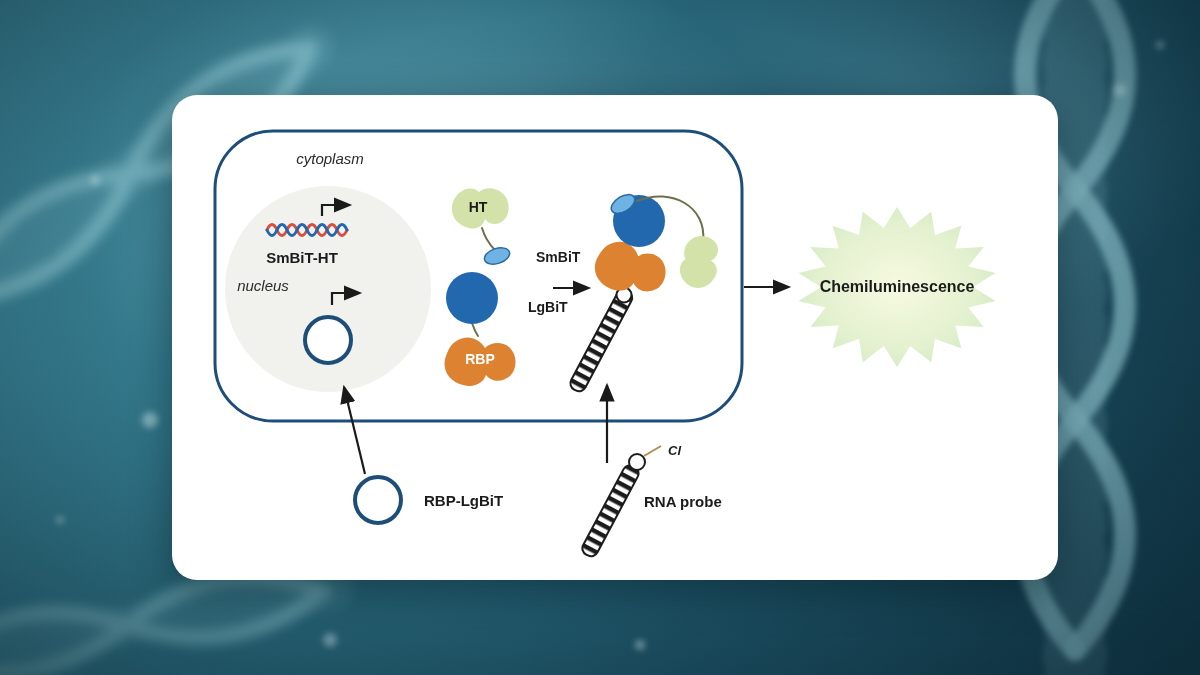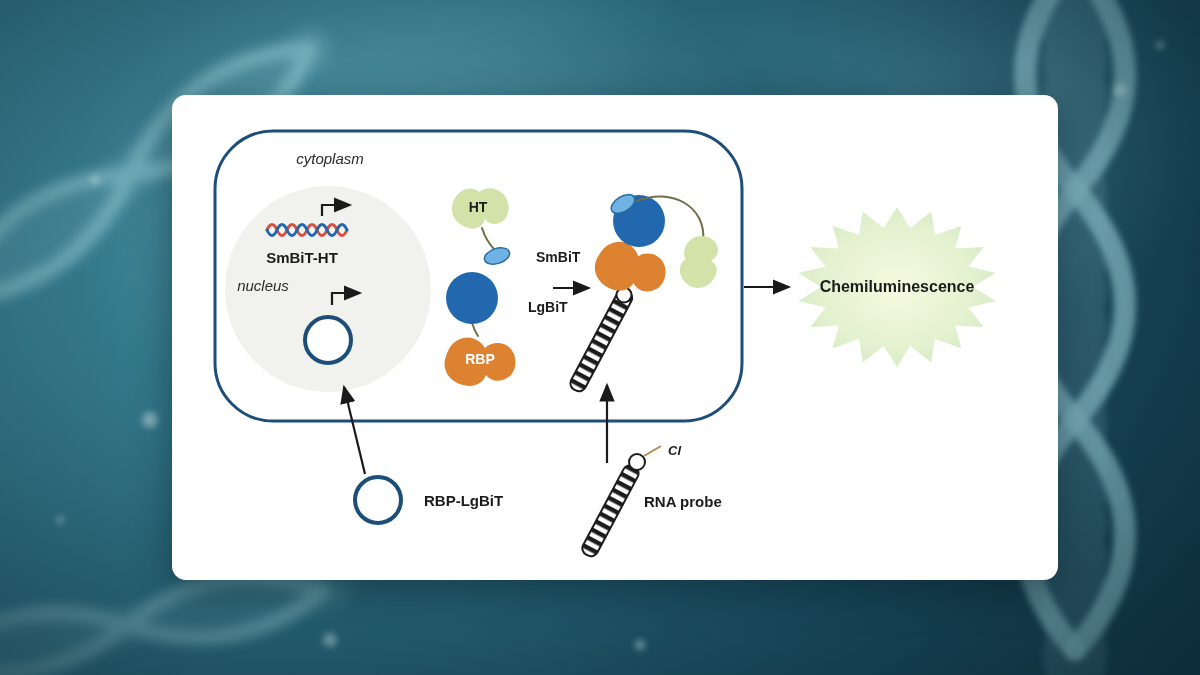--- a/index.html
+++ b/index.html
@@ -11,21 +11,21 @@
       radial-gradient(ellipse 420px 300px at 78% 18%, rgba(120,185,200,.28), rgba(120,185,200,0) 70%),
       linear-gradient(118deg,#3f8a9d 0%, #2c6e81 35%, #1c5063 65%, #123848 100%);
   }
   .bg{position:absolute;left:0;top:0;}
   .vignette{
     position:absolute;inset:0;pointer-events:none;
     background:radial-gradient(ellipse at 50% 45%, rgba(0,0,0,0) 55%, rgba(8,34,45,.55) 100%);
   }
   .card{
     position:absolute;left:172px;top:95px;width:886px;height:485px;
-    background:#ffffff;border-radius:14px;
+    background:#ffffff;border-radius:25px;
     box-shadow:0 12px 40px rgba(4,24,32,.45);
   }
   .diagram{display:block;}
   .lbl{font-family:"Liberation Sans",sans-serif;font-weight:700;font-size:15px;fill:#1b1b1b;}
   .lbl-sm{font-family:"Liberation Sans",sans-serif;font-weight:700;font-size:14px;fill:#1b1b1b;}
   .lbl-lg{font-family:"Liberation Sans",sans-serif;font-weight:700;font-size:16px;fill:#1b1b1b;}
   .lbl-it{font-family:"Liberation Sans",sans-serif;font-style:italic;font-size:15px;fill:#2b2b2b;}
   .lbl-it-sm{font-family:"Liberation Sans",sans-serif;font-style:italic;font-weight:700;font-size:13px;fill:#1b1b1b;}
   .lbl-white{fill:#ffffff;}
   .arrow{stroke:#1a1a1a;stroke-width:2.2;fill:none;marker-end:url(#arrowhead);}

